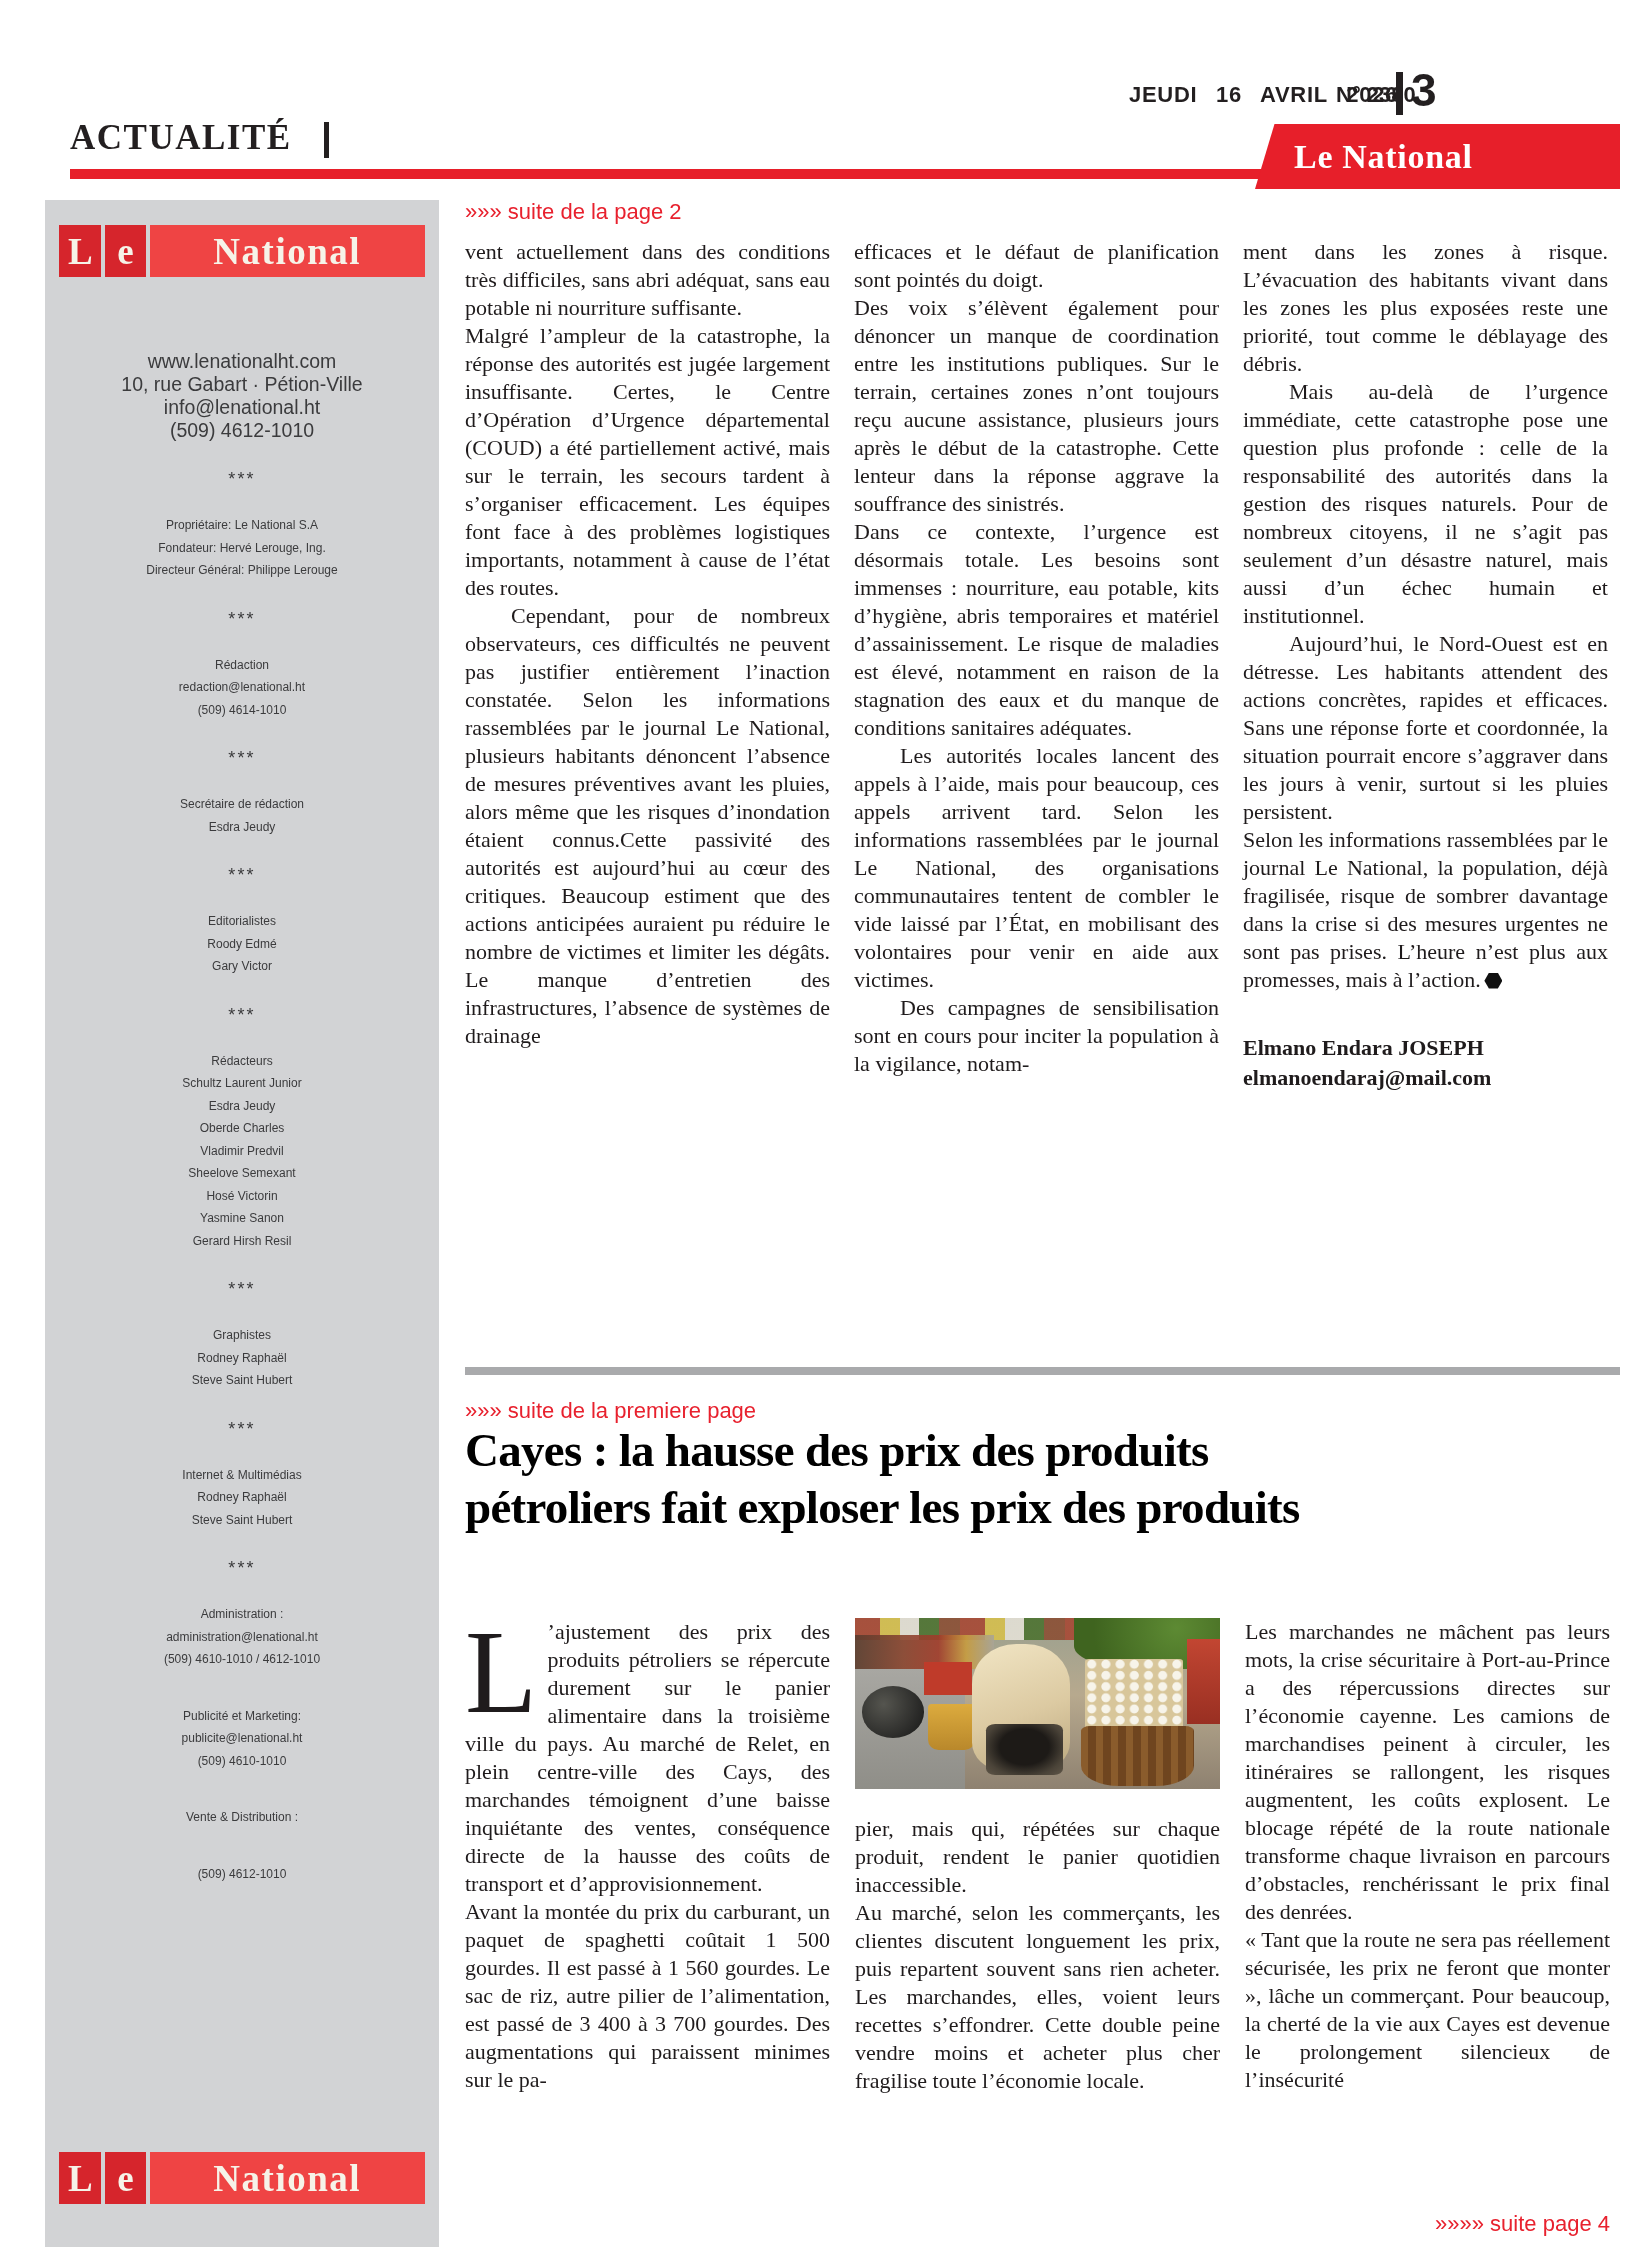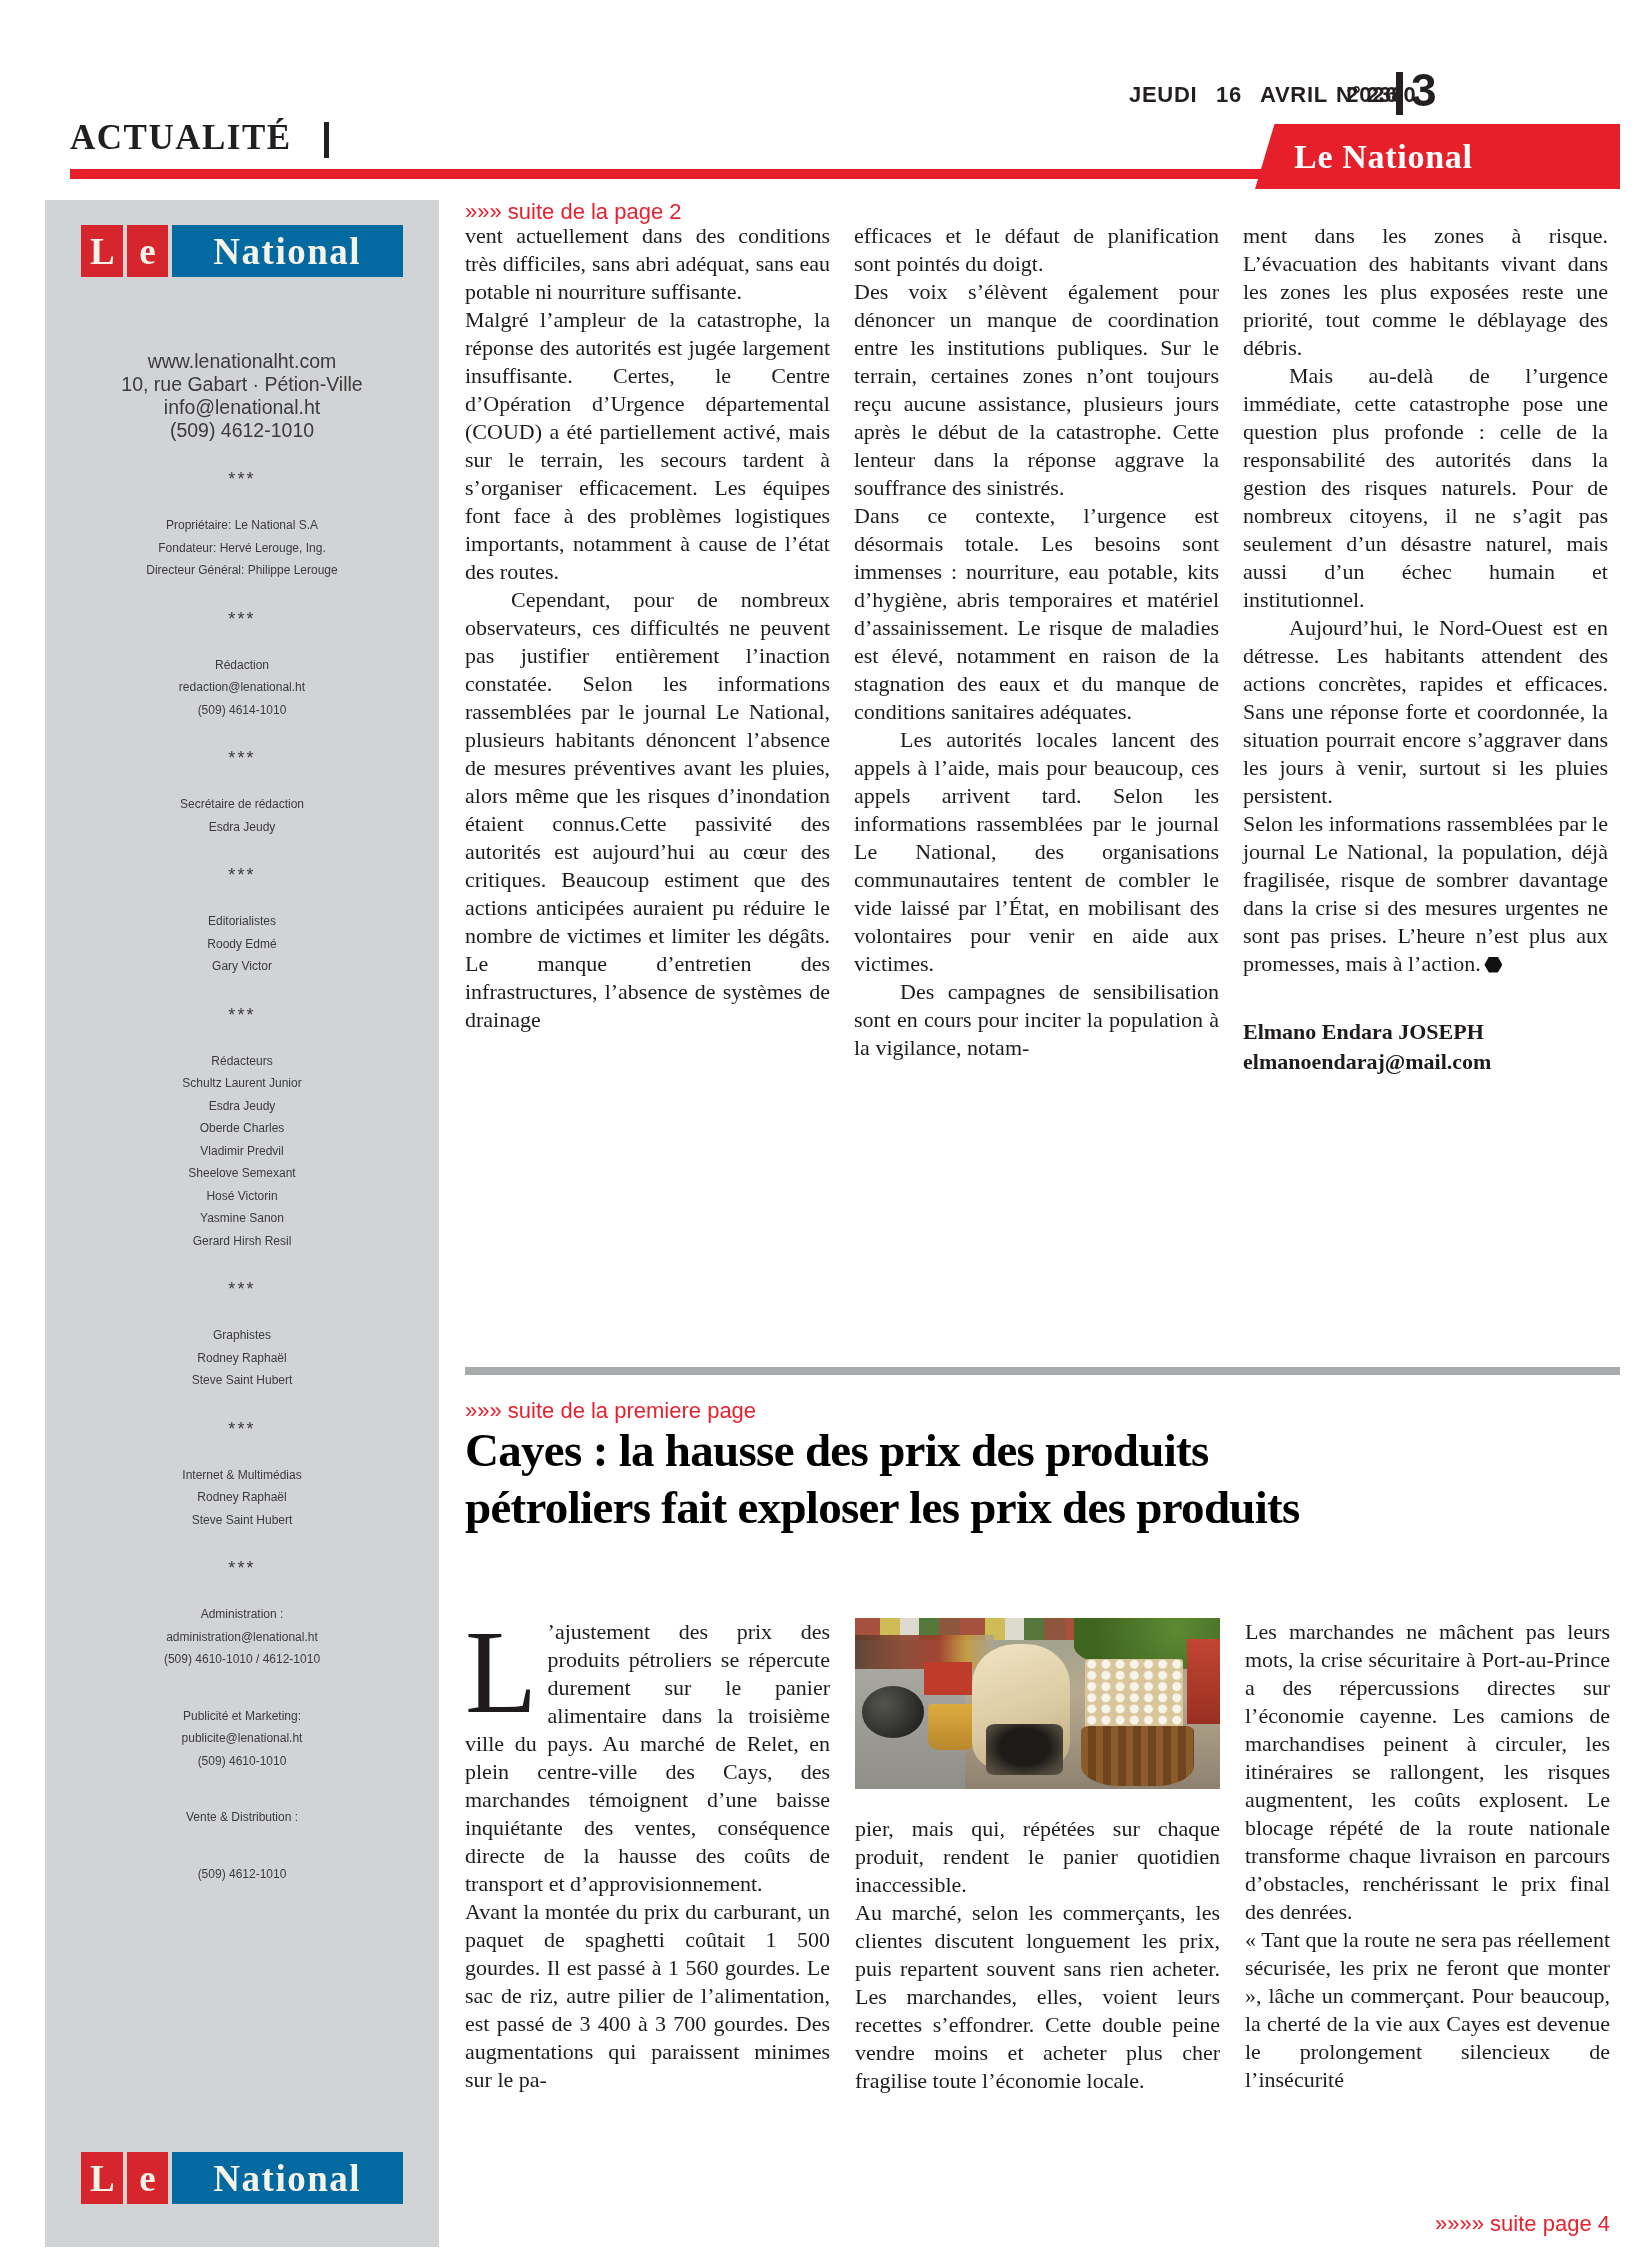--- a/index.html
+++ b/index.html
@@ -22,21 +22,21 @@
   .brand-badge span{font:700 34px "Liberation Serif",serif;color:#ffffff;letter-spacing:0.7px;}
 
   
   .sidebar{position:absolute;left:45px;top:200px;width:394px;height:2047px;background:#d2d3d5;
            text-align:center;font-family:"Liberation Sans",sans-serif;color:#3b3b3d;}
   .ln-logo{display:flex;justify-content:center;gap:3.7px;}
   .ln-logo .bx{height:52px;display:flex;align-items:center;justify-content:center;
                font:700 37px "Liberation Serif",serif;color:#f6f3e8;}
   .bx-l{width:42px;background:#d6252c;}
   .bx-e{width:41px;background:#d6252c;}
-  .bx-n{width:231px;background:#0369a1;letter-spacing:1.5px;}
+  .bx-n{width:275px;background:#ef4444;letter-spacing:1.5px;}
   #logo-top{margin-top:25px;}
   .sb-contact{margin-top:73px;font-size:19.5px;line-height:23px;}
   .sb-sep{margin:27px 0 24px;font-size:18px;letter-spacing:2.2px;}
   .sb-section{font-size:12px;line-height:22.5px;}
   .sb-section.gap{margin-top:34px;}
   #logo-bottom{position:absolute;bottom:43px;left:0;right:0;}
 
   
   .red-label{position:absolute;font:400 22px "Liberation Sans",sans-serif;color:#e8212e;white-space:nowrap;}
   .cols{position:absolute;left:465px;width:1145px;display:flex;gap:25px;}
@@ -179,21 +179,21 @@
         </div>
       </div>
     <div class="ln-logo" id="logo-bottom">
         <div class="bx bx-l">L</div>
         <div class="bx bx-e">e</div>
         <div class="bx bx-n">National</div>
       </div>
   </div>
 
   <div class="red-label" id="a1-label" style="left:465px;top:199px;">»»» suite de la page  2</div>
-  <div class="cols" style="top:222px;gap:24px;">
+  <div class="cols" style="top:238px;gap:24px;">
     <div class="col" id="a1c1">
         <p>vent actuellement dans des conditions très difficiles, sans abri adéquat, sans eau potable ni nourriture suffisante.</p>
         <p>Malgré l’ampleur de la catastrophe, la réponse des autorités est jugée largement insuffisante. Certes, le Centre d’Opération d’Urgence départemental (COUD) a été partiellement activé, mais sur le terrain, les secours tardent à s’organiser efficacement. Les équipes font face à des problèmes logistiques importants, notamment à cause de l’état des routes.</p>
         <p class="ind">Cependant, pour de nombreux observateurs, ces difficultés ne peuvent pas justifier entièrement l’inaction constatée. Selon les informations rassemblées par le journal Le National, plusieurs habitants dénoncent l’absence de mesures préventives avant les pluies, alors même que les risques d’inondation étaient connus.Cette passivité des autorités est aujourd’hui au cœur des critiques. Beaucoup estiment que des actions anticipées auraient pu réduire le nombre de victimes et limiter les dégâts. Le manque d’entretien des infrastructures, l’absence de systèmes de drainage</p>
       </div>
     <div class="col" id="a1c2">
         <p>efficaces et le défaut de planification sont pointés du doigt.</p>
         <p>Des voix s’élèvent également pour dénoncer un manque de coordination entre les institutions publiques. Sur le terrain, certaines zones n’ont toujours reçu aucune assistance, plusieurs jours après le début de la catastrophe. Cette lenteur dans la réponse aggrave la souffrance des sinistrés.</p>
         <p>Dans ce contexte, l’urgence est désormais totale. Les besoins sont immenses : nourriture, eau potable, kits d’hygiène, abris temporaires et matériel d’assainissement. Le risque de maladies est élevé, notamment en raison de la stagnation des eaux et du manque de conditions sanitaires adéquates.</p>
         <p class="ind">Les autorités locales lancent des appels à l’aide, mais pour beaucoup, ces appels arrivent tard. Selon les informations rassemblées par le journal Le National, des organisations communautaires tentent de combler le vide laissé par l’État, en mobilisant des volontaires pour venir en aide aux victimes.</p>

